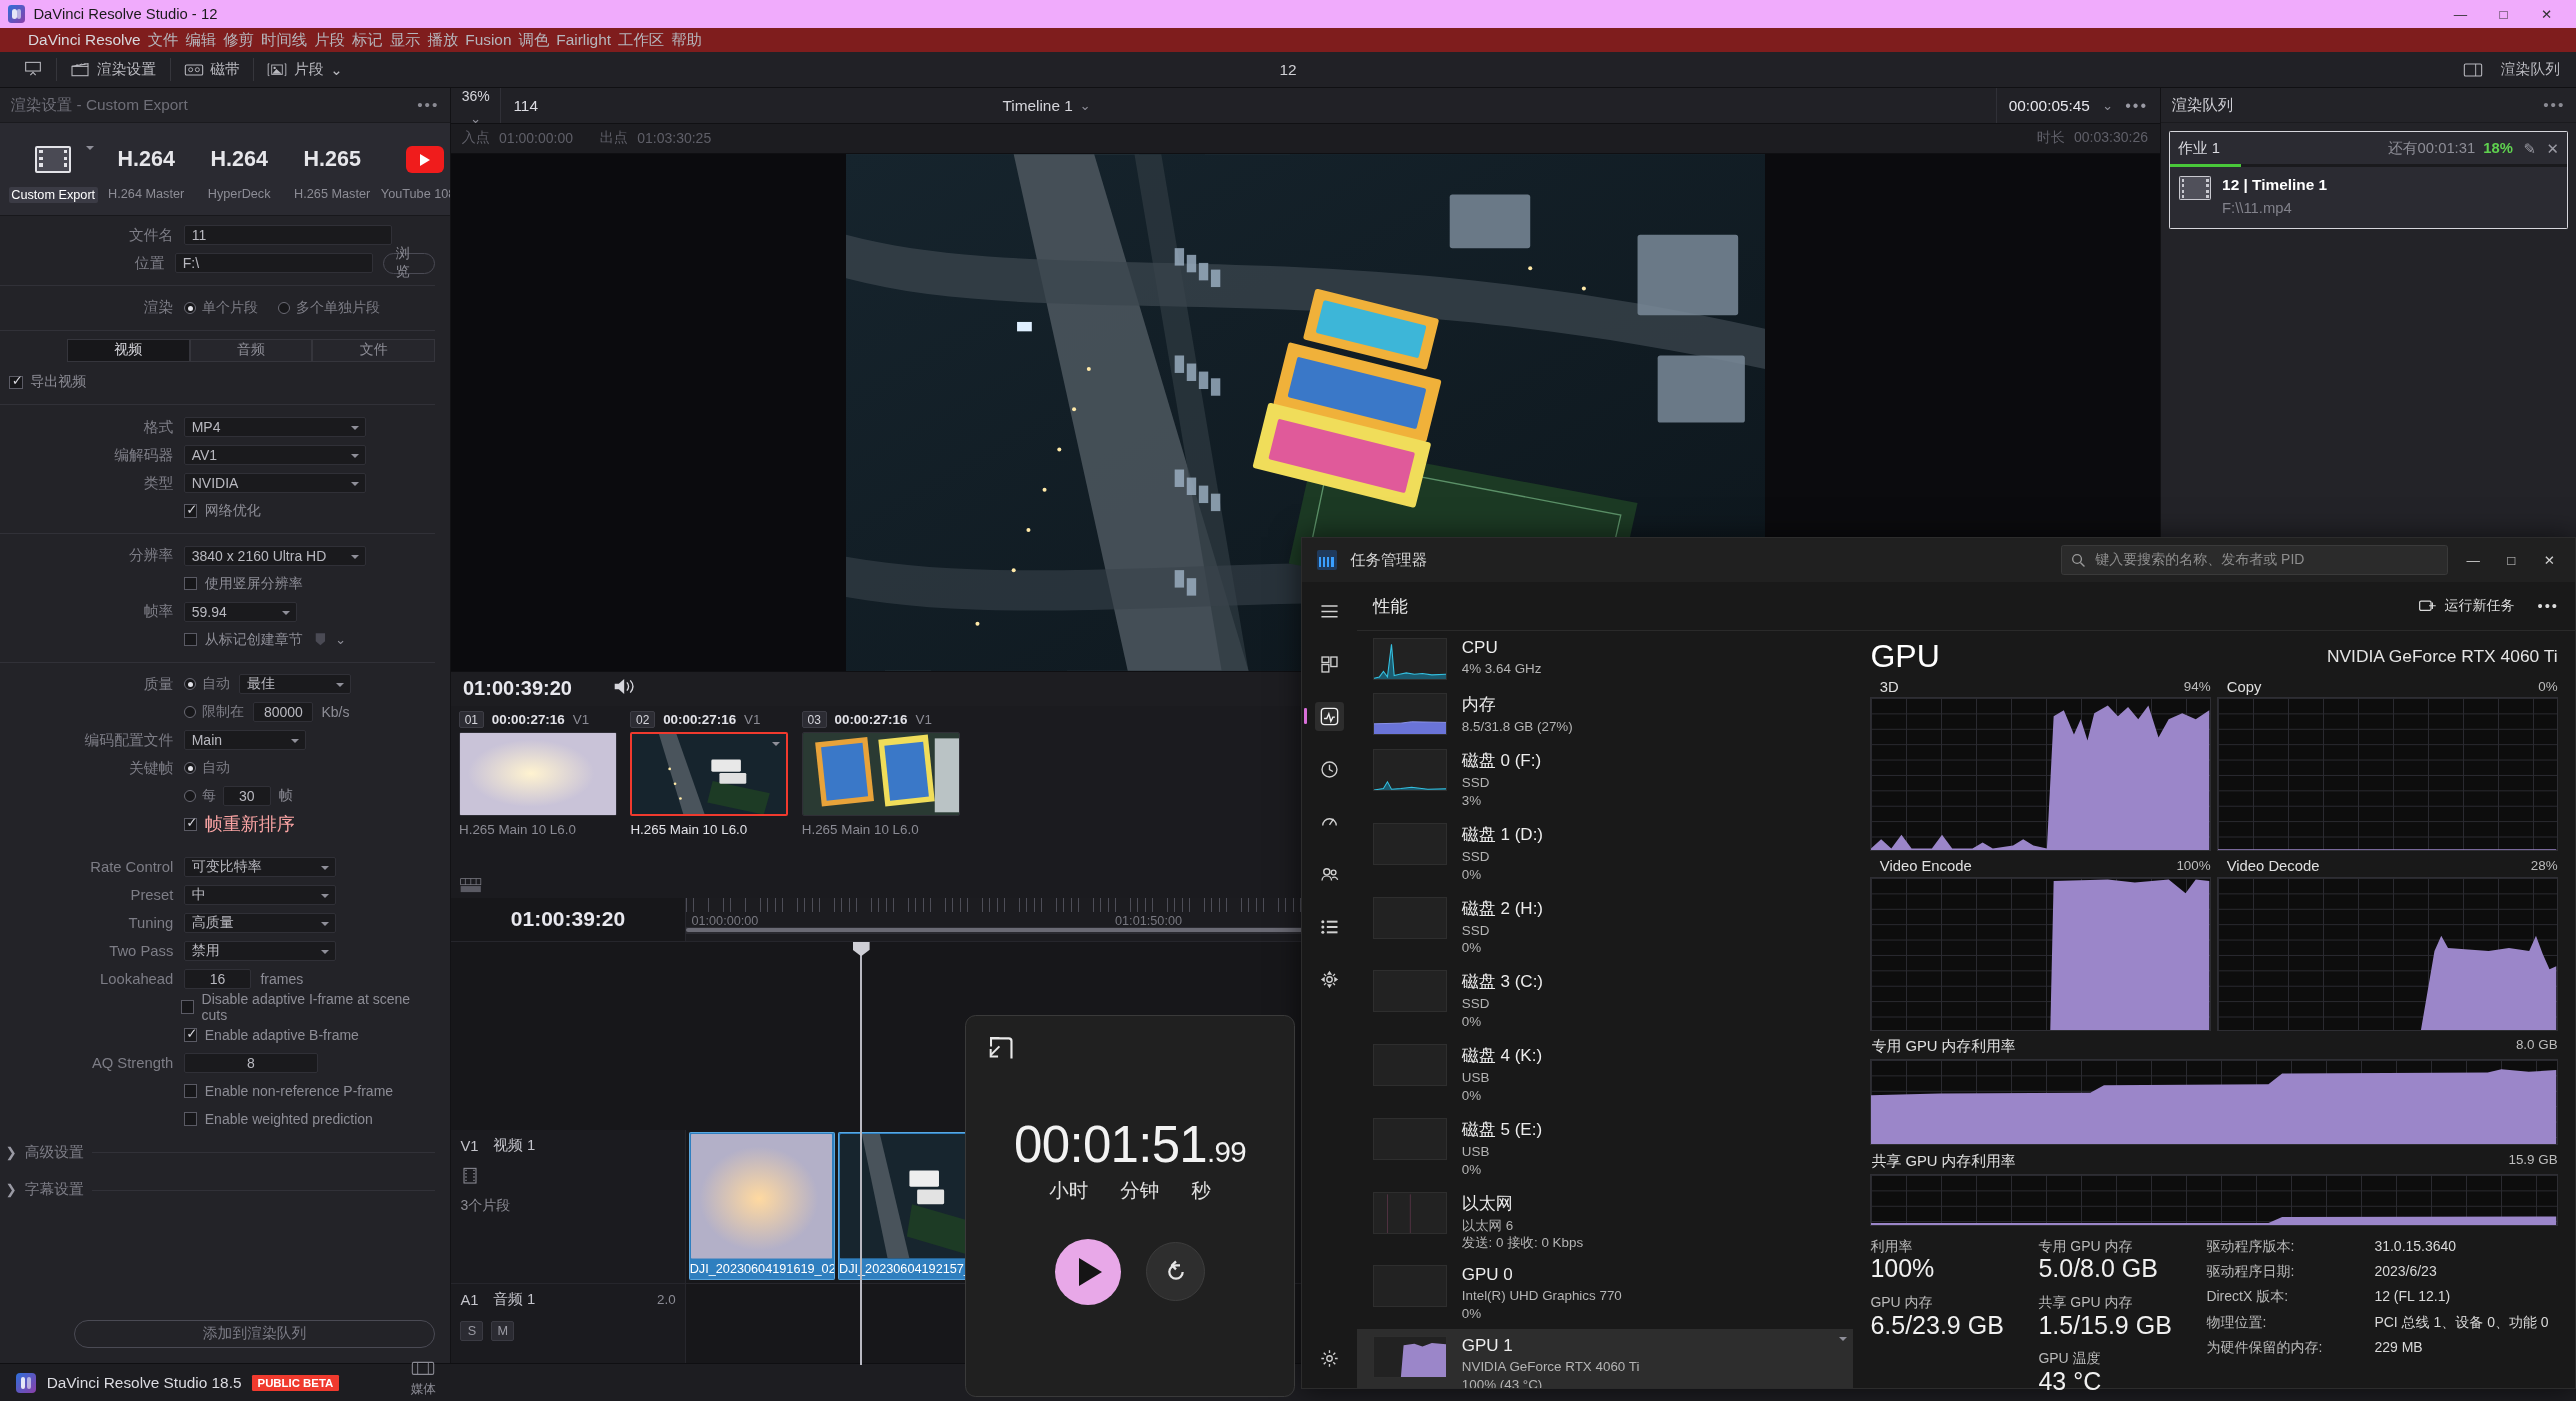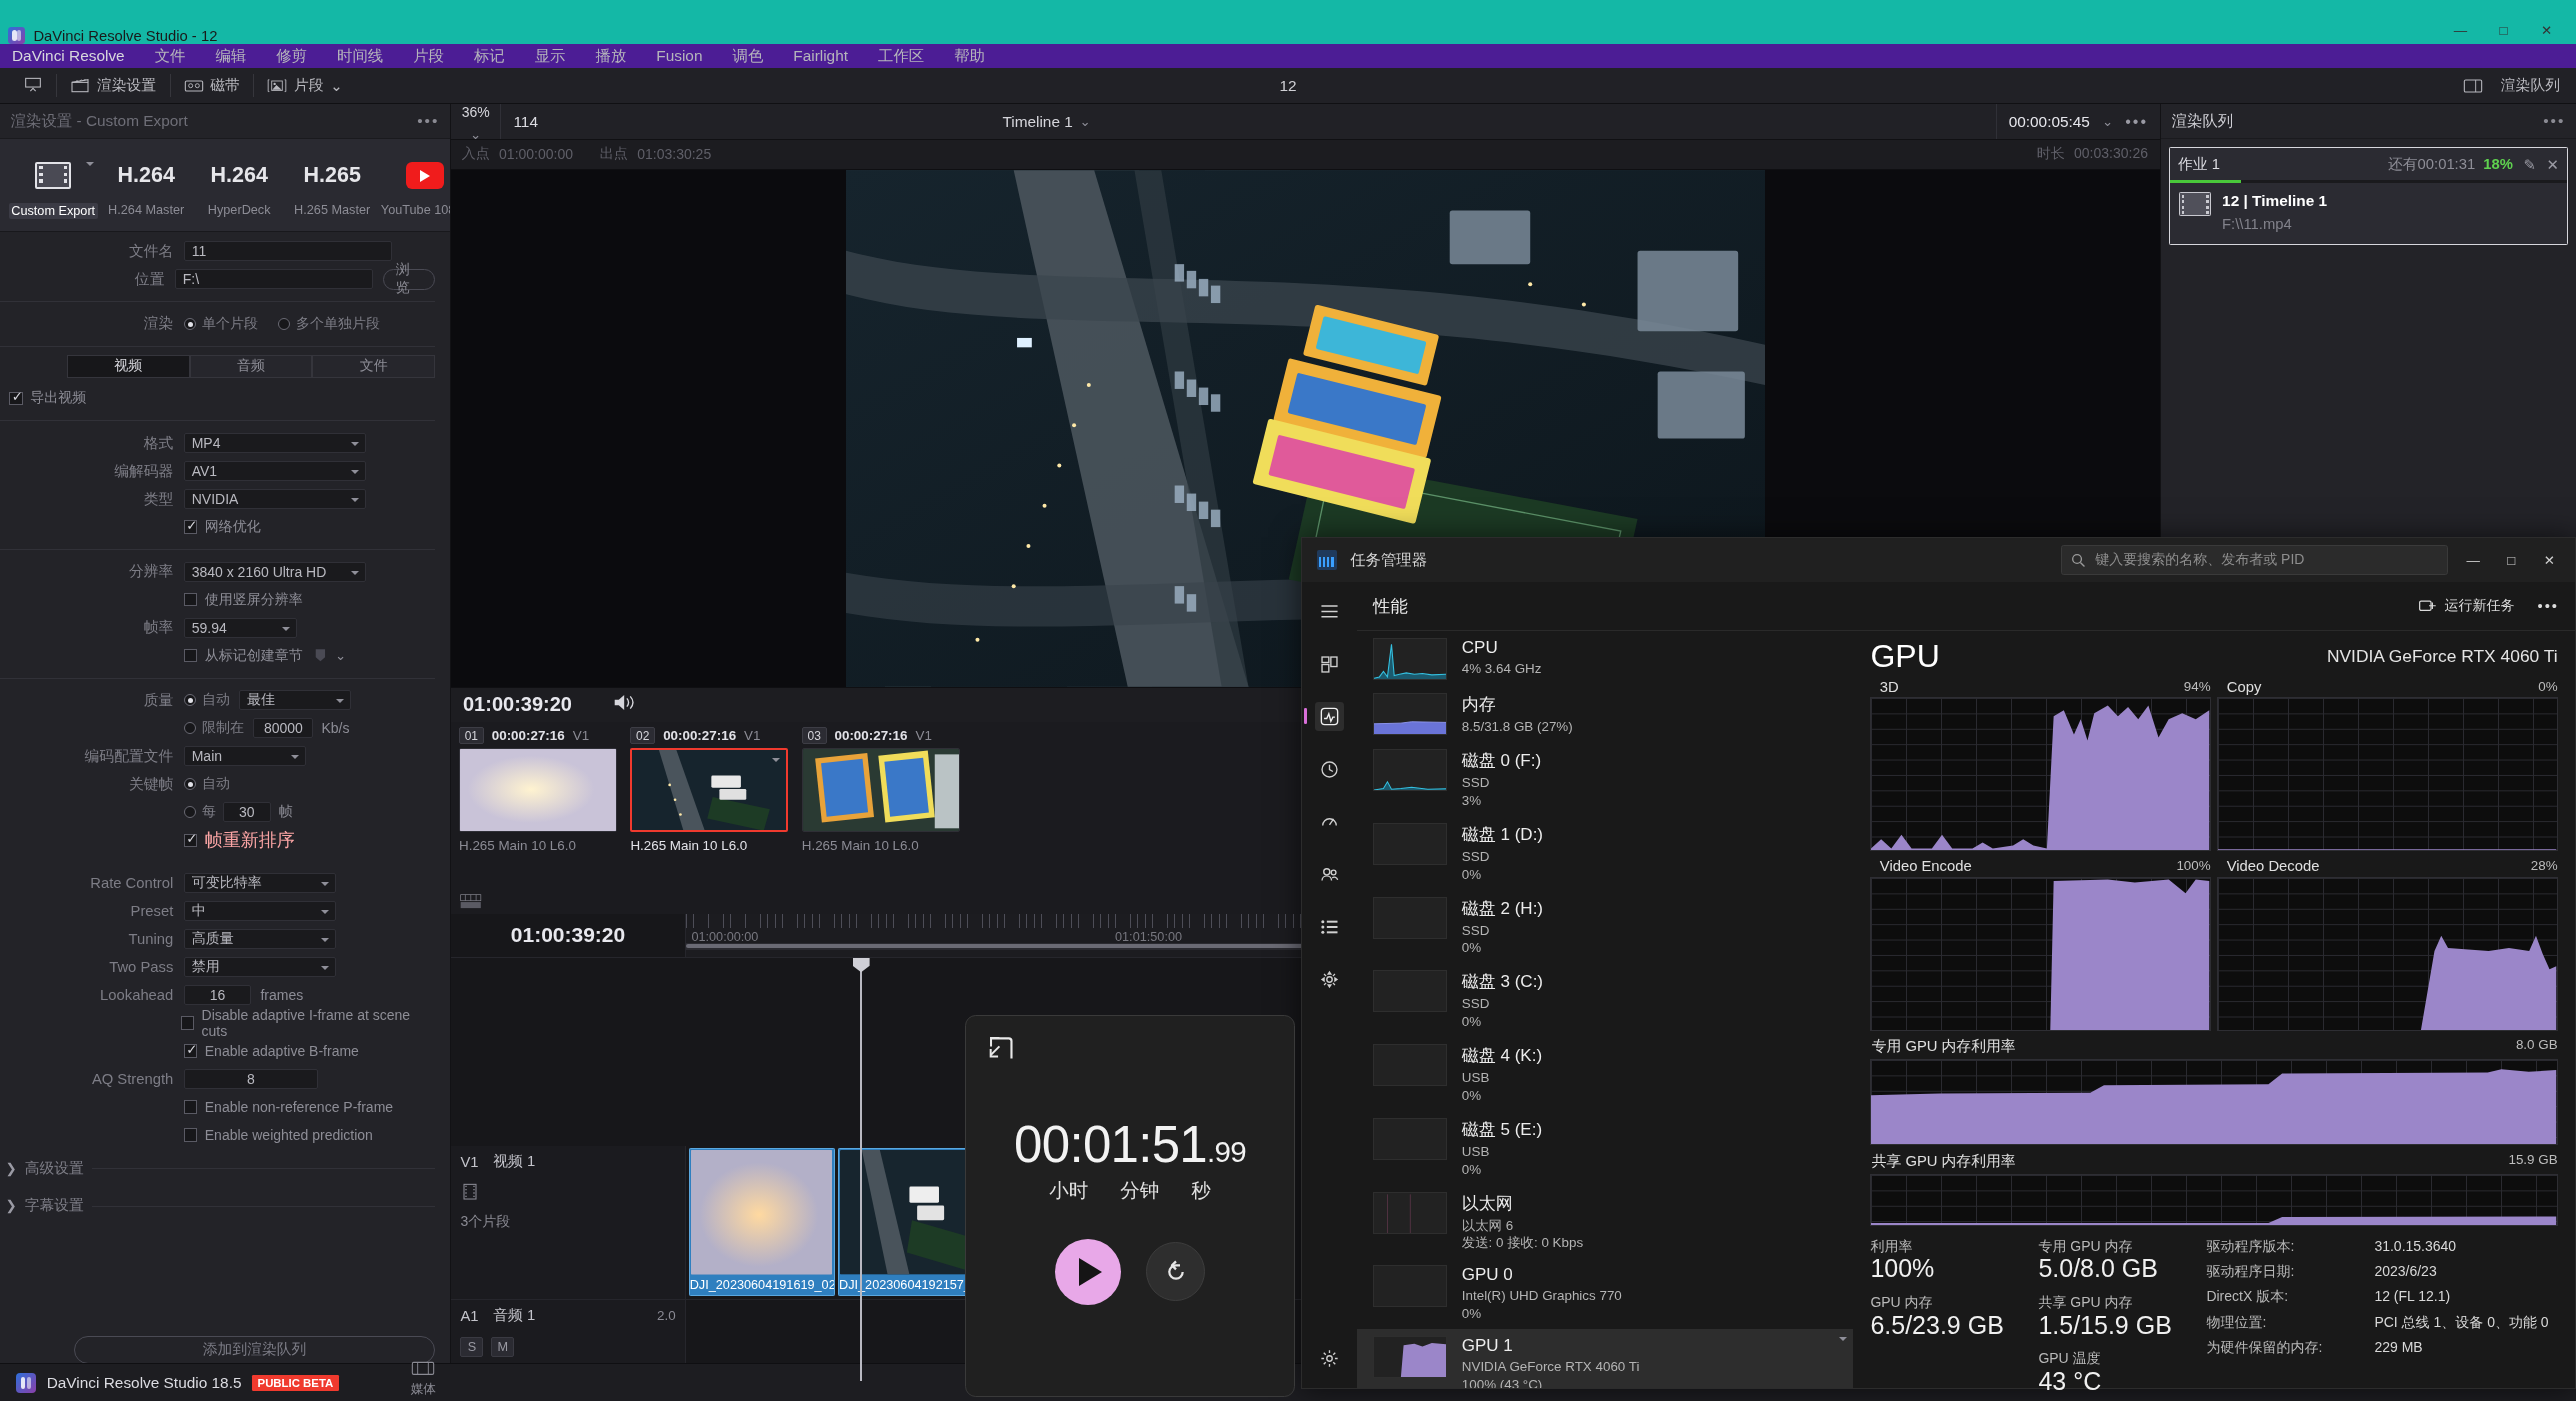--- a/index.html
+++ b/index.html
@@ -5,29 +5,29 @@
   * { box-sizing: border-box; margin:0; padding:0; }
   html,body { width:2576px; height:1401px; overflow:hidden; }
   body {
     font-family:"Liberation Sans", sans-serif;
     background:#1b1b1f; color:#c8c8cc; font-size:16px;
     -webkit-font-smoothing:antialiased;
   }
   .app { position:relative; width:2576px; height:1401px; }
 
   
-  .winbar { height:44px; background:#14b8a6; color:#1a1a1a; display:flex; align-items:flex-end; padding:0 8px; font-size:14.8px; }
+  .winbar { height:28px; background:#f0abfc; color:#1a1a1a; display:flex; align-items:center; padding:0 8px; font-size:14.8px; }
   .winbar .dvlogo { width:17.4px; height:17.4px; border-radius:3.4px; background:linear-gradient(135deg,#2e6fd9,#8b3fa8); margin-right:8px; position:relative; }
   .winbar .dvlogo::after{content:"";position:absolute;left:4px;top:3.4px;width:4.7px;height:10.7px;border-radius:2.7px;background:#fff;opacity:.85;}
   .winbar .dvlogo::before{content:"";position:absolute;right:4px;top:3.4px;width:4.7px;height:10.7px;border-radius:2.7px;background:#fff;opacity:.55;}
   .winctrls { margin-left:auto; display:flex; gap:0; }
   .winctrls div { width:43px; height:28px; display:flex;align-items:center;justify-content:center;font-size:13.4px;color:#333; }
 
   
-  .menubar { height:24px; background:#4c1d95; display:flex; align-items:center; padding-left:12px; gap:30px; font-size:15.4px; color:#b5b5bb; }
+  .menubar { height:24px; background:#7f1d1d; display:flex; align-items:center; padding-left:28px; gap:7px; font-size:15.4px; color:#b5b5bb; }
   .menubar .brand { color:#d8d8dd; }
 
   
   .toolbar { height:36px; background:#212126; display:flex; align-items:center; padding-left:9.4px; border-bottom:0.7px solid #101013; position:relative;}
   .tb-group { display:flex; align-items:center; gap:6.7px; padding:0 13.4px; height:100%; }
   .tb-sep { width:0.7px; height:23px; background:#36363c; }
   .tb-label { font-size:14.8px; color:#b9b9bf; }
   .tbicon { width:20px;height:17.4px; display:inline-block; }
   .toolbar .center-title{position:absolute;left:50%;transform:translateX(-50%);font-size:15.4px;color:#d0d0d5;}
   .toolbar .right-icons{margin-left:auto;display:flex;align-items:center;gap:17.4px;padding-right:16px;}

